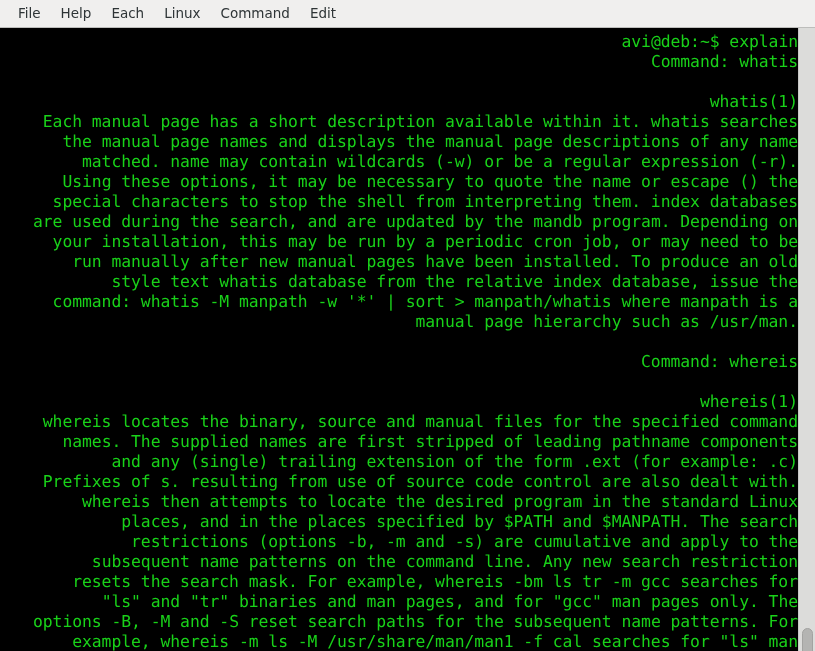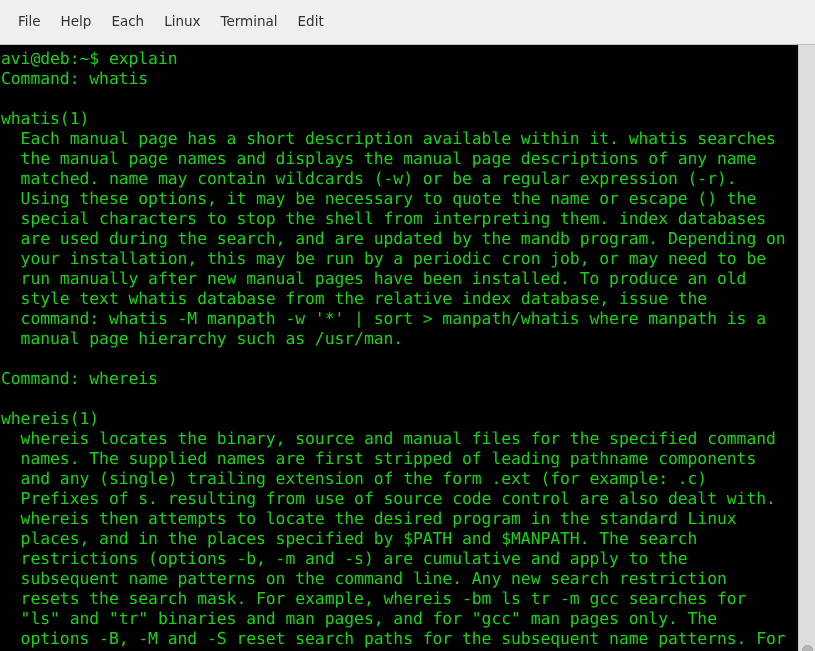--- a/index.html
+++ b/index.html
@@ -16,21 +16,21 @@
   .window {
     position: relative;
     width: 815px;
     height: 651px;
     background: #000000;
     display: flex;
     flex-direction: column;
   }
   
   .menubar {
-    height: 45px;
+    height: 28px;
     min-height: 28px;
     background: #f0efee;
     border-bottom: 1px solid #bdbdbb;
     box-sizing: border-box;
     display: flex;
     align-items: center;
     padding-left: 8px;
     font-family: "DejaVu Sans", "Liberation Sans", sans-serif;
     font-size: 13.5px;
     color: #2e3436;
@@ -51,20 +51,21 @@
   }
   .term-screen {
     position: absolute;
     left: 0;
     top: 0;
     right: 17px;
     bottom: 0;
     background: #000000;
     overflow: hidden;
     padding: 0;
+    text-align: right;
   }
   .term-text {
     margin: 0;
     padding: 4px 0 0 1px;
     font-family: "DejaVu Sans Mono", monospace;
     font-size: 16.4px;
     line-height: 20px;
     letter-spacing: -0.06px;
     color: #19d119;
     white-space: pre;
@@ -94,21 +95,21 @@
 </head>
 <body>
 
 <div class="window">
 
   <div class="menubar">
     <div class="menu-item">File</div>
     <div class="menu-item">Help</div>
     <div class="menu-item">Each</div>
     <div class="menu-item">Linux</div>
-    <div class="menu-item">Terminal</div>
+    <div class="menu-item">Command</div>
     <div class="menu-item">Edit</div>
   </div>
 
   <div class="term-area">
     <div class="term-screen">
       <pre class="term-text" id="term-output">avi@deb:~$ explain
 Command: whatis
 
 whatis(1)
   Each manual page has a short description available within it. whatis searches

